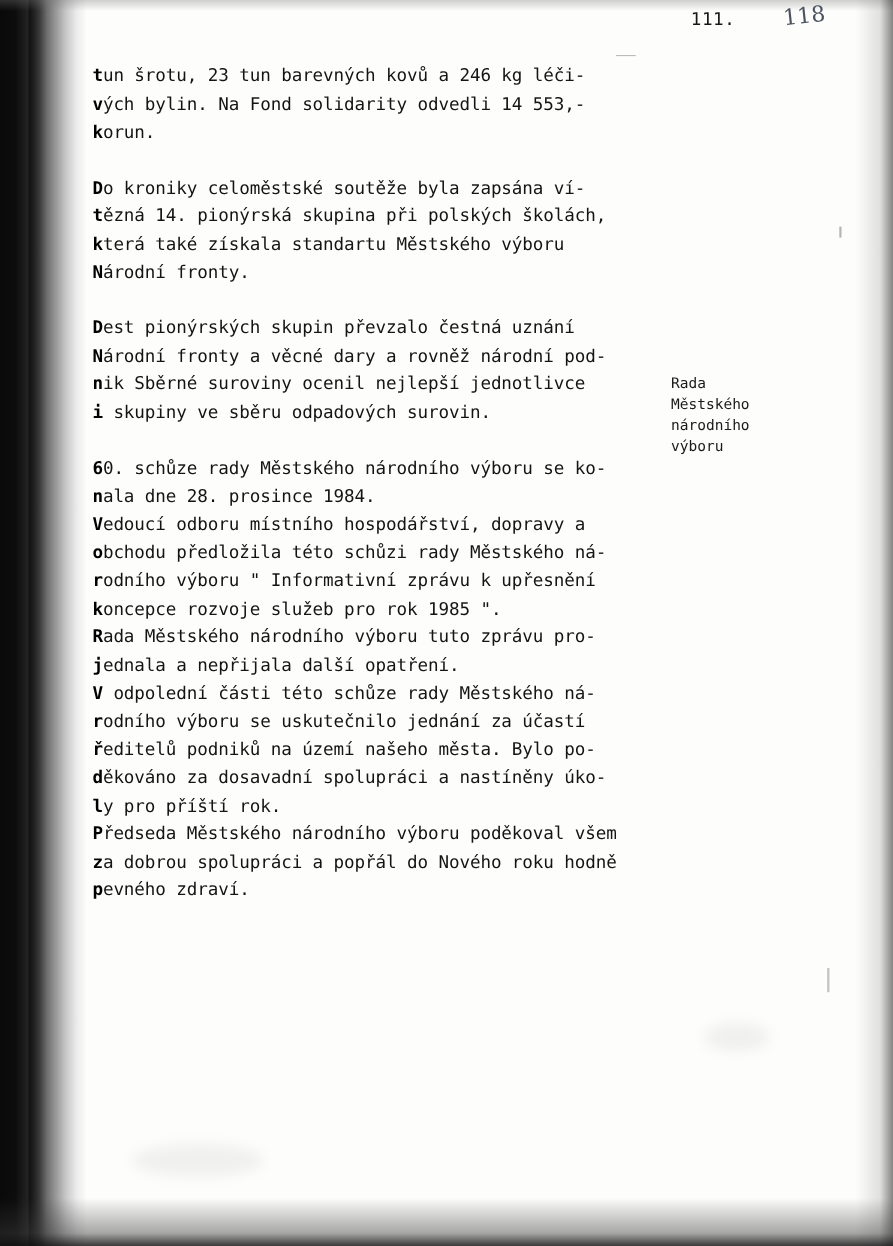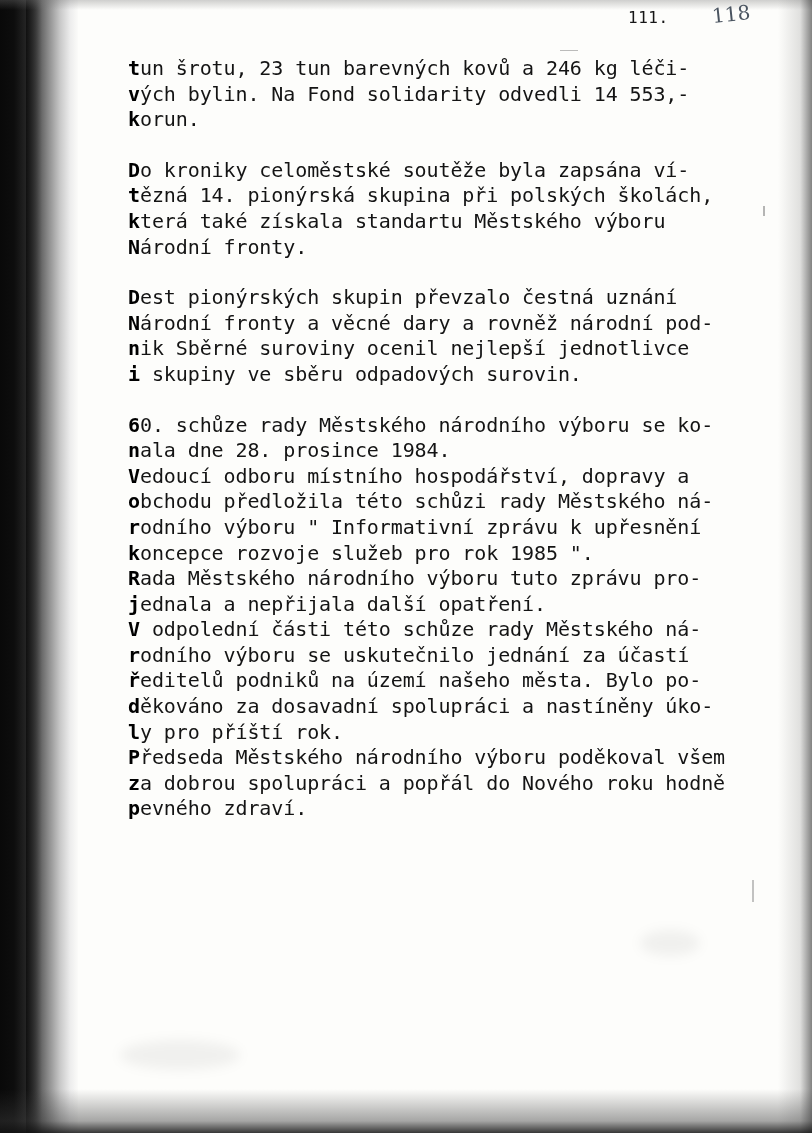--- a/index.html
+++ b/index.html
@@ -84,25 +84,24 @@
     transform: rotate(-6deg);
   }
 
   
   #body-text {
     position: absolute;
     left: 84px;
     top: 56px;
     width: 520px;
     color: #141414;
-    font-size: 20px;
+    font-size: 16px;
     line-height: 25.6px;
     letter-spacing: -0.1px;
     white-space: pre-wrap;
-    margin-left: 44px;
   }
   .para {
     margin: 0 0 0 0;
   }
   .para-gap { height: 25px; }
 
   
   #body-text .line {
     display: block;
     white-space: pre;
@@ -148,14 +147,18 @@
 
   <div class="stray" style="left:763px; top:206px; width:2px; height:10px; opacity:.55;"></div>
   <div class="stray" style="left:752px; top:880px; width:2px; height:22px; opacity:.45;"></div>
   <div class="stray" style="left:560px; top:50px; width:18px; height:1px; opacity:.5;"></div>
 
   <div class="page-num" id="page-number-stamp">111.</div>
   <div class="page-num" id="page-number-hand">118</div>
 
   <div id="body-text"><div class="para"><span class="line"><span class="bold-start">t</span><span>un šrotu, 23 tun barevných kovů a 246 kg léči-</span></span><span class="line"><span class="bold-start">v</span><span>ých bylin. Na Fond solidarity odvedli 14 553,-</span></span><span class="line"><span class="bold-start">k</span><span>orun.</span></span></div><div class="para-gap"></div><div class="para"><span class="line"><span class="bold-start">D</span><span>o kroniky celoměstské soutěže byla zapsána ví-</span></span><span class="line"><span class="bold-start">t</span><span>ězná 14. pionýrská skupina při polských školách,</span></span><span class="line"><span class="bold-start">k</span><span>terá také získala standartu Městského výboru</span></span><span class="line"><span class="bold-start">N</span><span>árodní fronty.</span></span></div><div class="para-gap"></div><div class="para"><span class="line"><span class="bold-start">D</span><span>est pionýrských skupin převzalo čestná uznání</span></span><span class="line"><span class="bold-start">N</span><span>árodní fronty a věcné dary a rovněž národní pod-</span></span><span class="line"><span class="bold-start">n</span><span>ik Sběrné suroviny ocenil nejlepší jednotlivce</span></span><span class="line"><span class="bold-start">i</span><span> skupiny ve sběru odpadových surovin.</span></span></div><div class="para-gap"></div><div class="para"><span class="line"><span class="bold-start">6</span><span>0. schůze rady Městského národního výboru se ko-</span></span><span class="line"><span class="bold-start">n</span><span>ala dne 28. prosince 1984.</span></span><span class="line"><span class="bold-start">V</span><span>edoucí odboru místního hospodářství, dopravy a</span></span><span class="line"><span class="bold-start">o</span><span>bchodu předložila této schůzi rady Městského ná-</span></span><span class="line"><span class="bold-start">r</span><span>odního výboru " Informativní zprávu k upřesnění</span></span><span class="line"><span class="bold-start">k</span><span>oncepce rozvoje služeb pro rok 1985 ".</span></span><span class="line"><span class="bold-start">R</span><span>ada Městského národního výboru tuto zprávu pro-</span></span><span class="line"><span class="bold-start">j</span><span>ednala a nepřijala další opatření.</span></span><span class="line"><span class="bold-start">V</span><span> odpolední části této schůze rady Městského ná-</span></span><span class="line"><span class="bold-start">r</span><span>odního výboru se uskutečnilo jednání za účastí</span></span><span class="line"><span class="bold-start">ř</span><span>editelů podniků na území našeho města. Bylo po-</span></span><span class="line"><span class="bold-start">d</span><span>ěkováno za dosavadní spolupráci a nastíněny úko-</span></span><span class="line"><span class="bold-start">l</span><span>y pro příští rok.</span></span><span class="line"><span class="bold-start">P</span><span>ředseda Městského národního výboru poděkoval všem</span></span><span class="line"><span class="bold-start">z</span><span>a dobrou spolupráci a popřál do Nového roku hodně</span></span><span class="line"><span class="bold-start">p</span><span>evného zdraví.</span></span></div></div>
 
+  <div id="margin-note">Rada
+Městského
+národního
+výboru</div>
 
 </div>
 
 </body></html>

